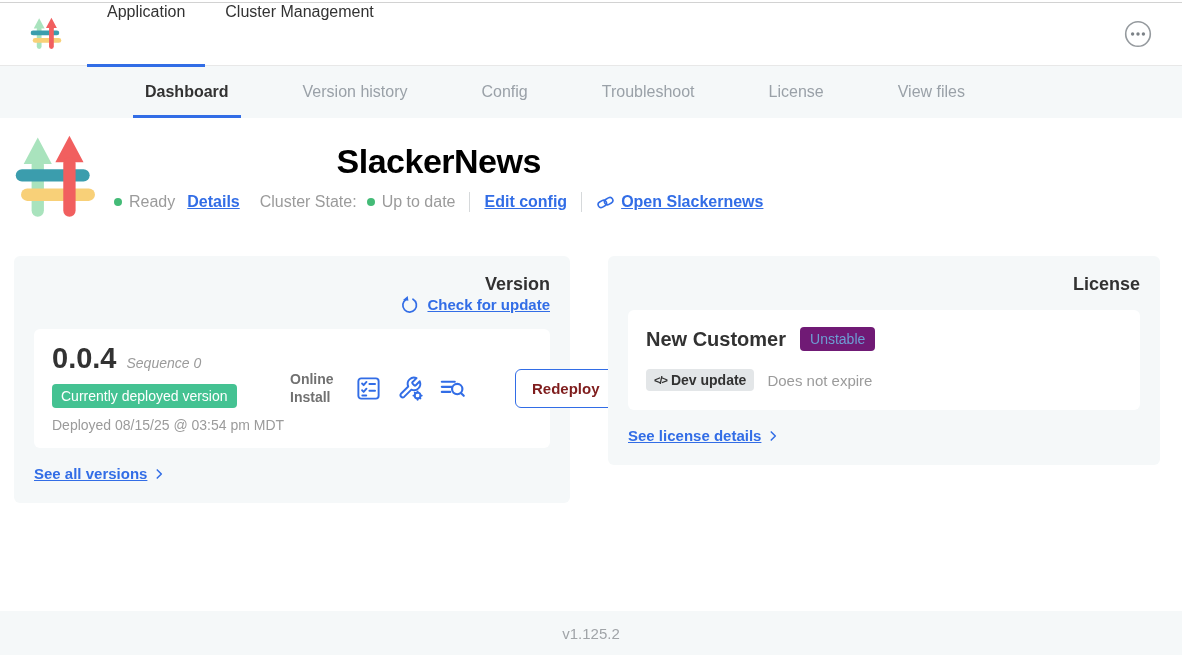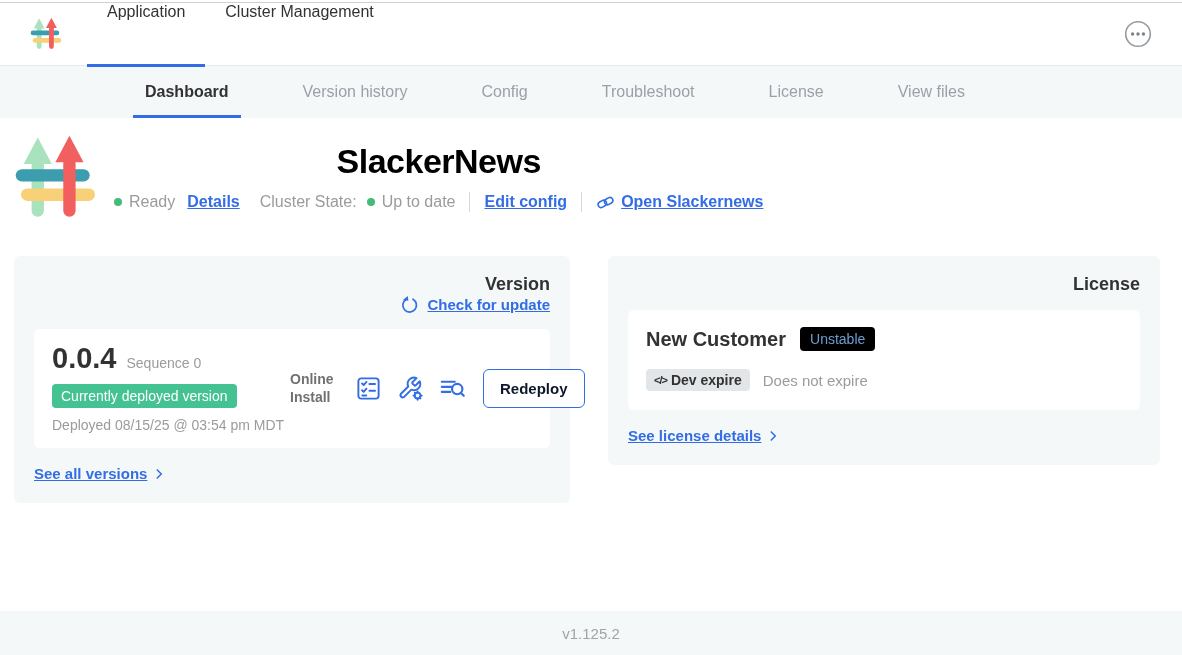--- a/index.html
+++ b/index.html
@@ -82,44 +82,44 @@
   .card-header { display: flex; align-items: flex-end; flex-direction: column; }
   .card-title { font-size: 18px; font-weight: 700; color: #323232; }
   .header-right { margin-left: auto; display: flex; align-items: center; gap: 8px; }
   .muted-light { color: #c3c7cb; font-size: 15px; }
   .inner-card { background: #fff; border-radius: 6px; margin-top: 15px; padding: 14px 18px; }
 
   
   .v-flex { display: flex; justify-content: space-between; }
   .v-row1 { display: flex; align-items: baseline; }
   .v-num { font-size: 29px; font-weight: 700; line-height: 1.1; }
-  .v-seq { font-size: 14px; color: #9b9b9b; margin-left: 10px; }
+  .v-seq { font-size: 14px; color: #9b9b9b; margin-left: 10px; font-style: italic; }
   .v-badge {
     display: inline-block; margin-top: 9px;
     background: #44c292; color: #fff;
     font-size: 14px; padding: 4px 9px; border-radius: 4px;
   }
   .v-deployed { margin-top: 8px; font-size: 14px; color: #9b9b9b; width: 238px; line-height: 1.3; }
   .v-right { display: flex; align-items: center; gap: 17px; align-self: center; padding-right: 2px; }
   .install-type { font-size: 14px; font-weight: 700; color: #717171; width: 48px; line-height: 1.25; }
   .action-icons { display: flex; align-items: center; gap: 15px; }
   .action-icon { width: 27px; height: 27px; cursor: pointer; }
   .action-icon svg { width: 100%; height: 100%; display: block; }
   .redeploy-btn {
-    background: #fff; border: 1px solid #326de6; color: #0f172a;
+    background: #fff; border: 1px solid #326de6; color: #7f1d1d;
     font-weight: 700; font-size: 15px; font-family: "Liberation Sans", sans-serif;
-    padding: 10px 16px; border-radius: 6px; cursor: pointer;
+    padding: 10px 16px; border-radius: 6px; cursor: pointer; margin-left: 32px;
   }
   .see-link { display: inline-flex; align-items: center; gap: 5px; margin-top: 17px; font-size: 15px; }
 
   
   .l-row1 { display: flex; align-items: center; }
   .cust-name { font-size: 20px; font-weight: 700; }
   .channel-badge {
-    margin-left: 14px; background: #000000; color: #6d9ed3;
+    margin-left: 14px; background: #701a75; color: #6d9ed3;
     font-size: 14px; padding: 4px 10px; border-radius: 4px;
   }
   .l-row2 { display: flex; align-items: center; margin-top: 18px; }
   .type-badge {
     background: #e3e6e8; color: #323232;
     font-size: 14px; font-weight: 700;
     padding: 3px 8px; border-radius: 4px;
     display: inline-flex; align-items: center; gap: 4px;
   }
   .code-glyph { font-size: 11px; font-weight: 700; letter-spacing: -1px; }
@@ -303,21 +303,21 @@
       </div>
 
       <div class="inner-card" style="padding:17px 18px 19px 18px;">
         <div class="l-row1">
           <span class="cust-name">New Customer</span>
           <span class="channel-badge">Unstable</span>
         </div>
         <div class="l-row2">
           <span class="type-badge">
             <span class="code-glyph">&lt;/&gt;</span>
-            <span>Dev expire</span>
+            <span>Dev update</span>
           </span>
           <span class="expiry">Does not expire</span>
         </div>
       </div>
 
       <div class="see-link">
         <span class="link">See license details</span>
         <span style="display:inline-flex;">
           <svg width="14" height="14" viewBox="0 0 24 24" fill="none" stroke="#326de6" stroke-width="2.6" stroke-linecap="round" stroke-linejoin="round">
               <polyline points="9 5 16 12 9 19"></polyline>

